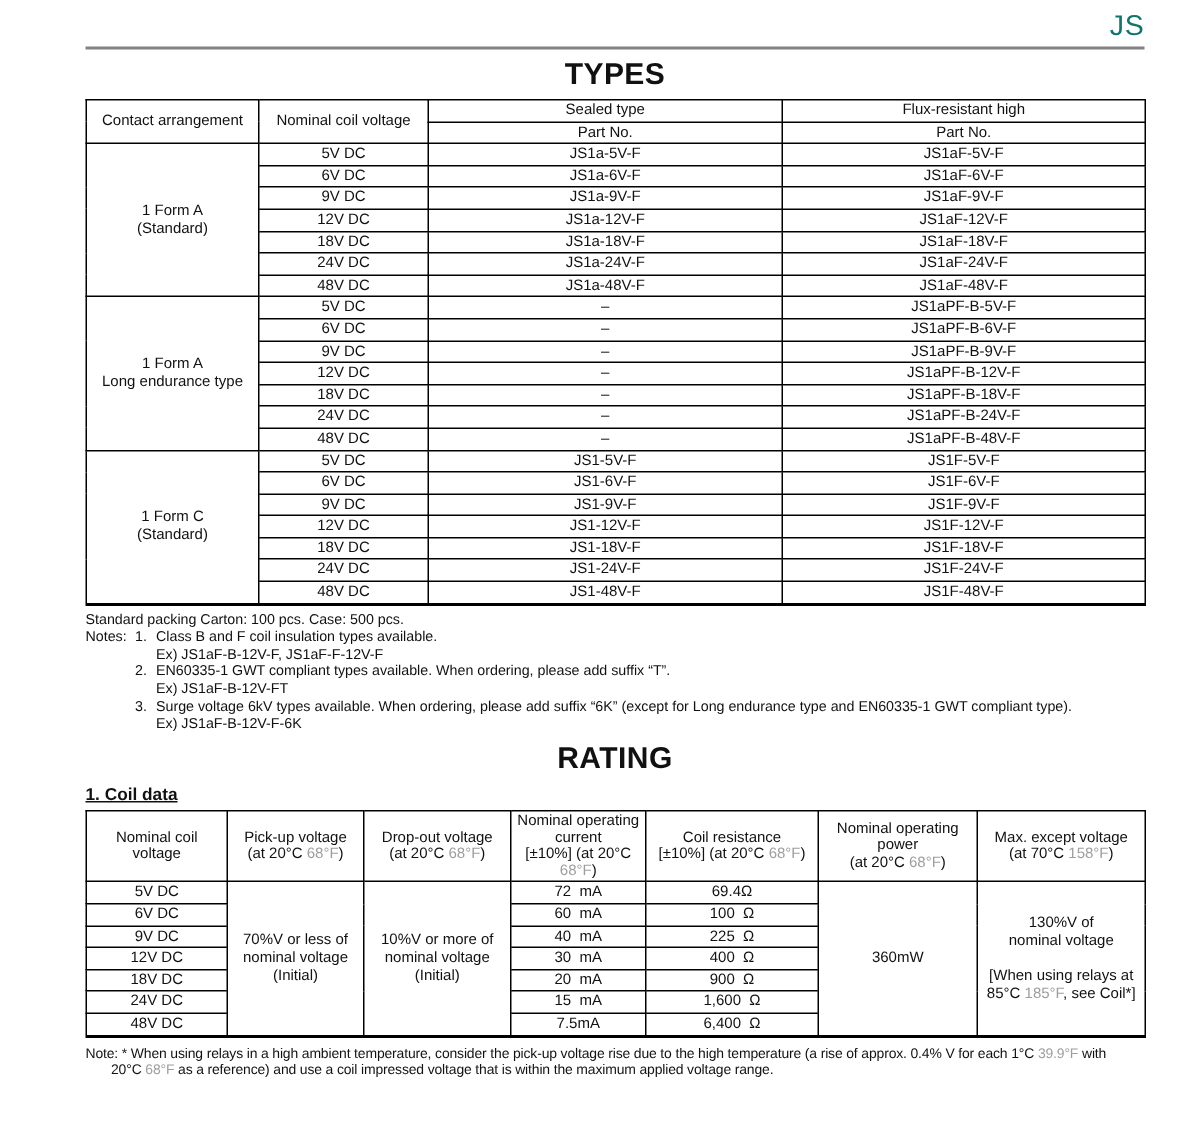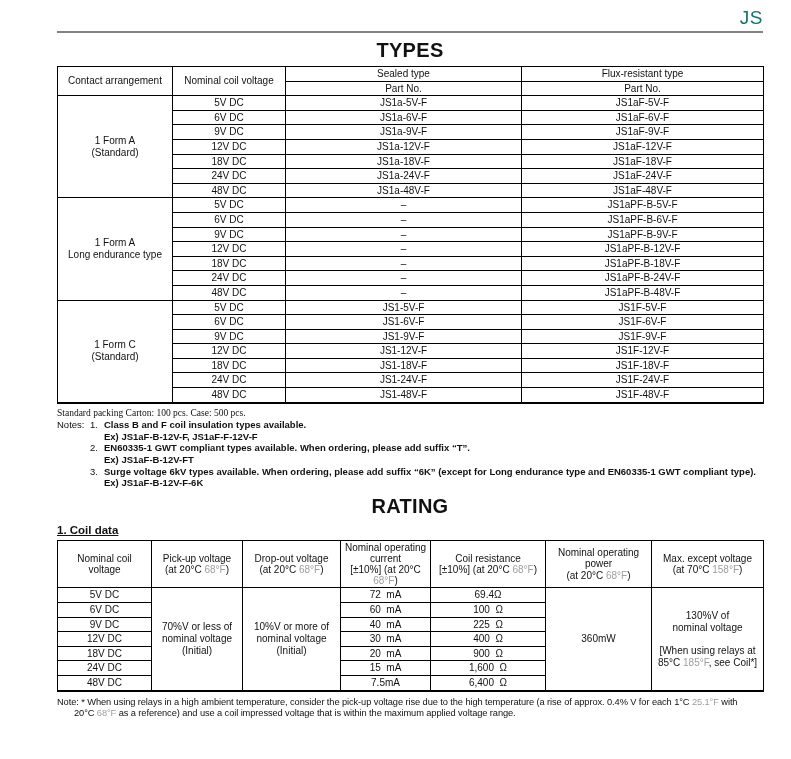--- a/index.html
+++ b/index.html
@@ -27,24 +27,24 @@
     padding: 1px 2px; line-height: 1.16; height: 13px;
   }
   table.data-table { border-bottom: 2px solid #000; }
   .hline { line-height: 1.12; }
   .gray { color: #9e9e9e; }
   .pre { white-space: pre; }
   .span-cell div { line-height: 1.2; }
   .maxv-gap { height: 11px; }
 
   .smalltext { font-size: 9.5px; line-height: 1.22; }
-  .packing { margin-top: 4px; font-family: Liberation Serif, serif; }
+  .packing { margin-top: 4px; }
   .notes-grid { display: grid; grid-template-columns: 33px 14px auto; }
   .notes-grid > span { display: block; }
-  .note-text, .note-ex { white-space: nowrap; font-weight: bold; }
+  .note-text, .note-ex { white-space: nowrap; }
 
   .final-note { margin-top: 5px; font-size: 9.3px; line-height: 1.26; letter-spacing: -0.1px; }
   .final-note .nline { white-space: nowrap; }
   .final-note .nline.cont { padding-left: 17px; }
 </style>
 </head>
 <body>
 
 <div class="sheet">
 
@@ -60,21 +60,21 @@
       <col style="width:115px">
         <col style="width:113px">
         <col style="width:236px">
         <col style="width:242px">
     </colgroup>
     <thead>
       <tr>
         <th rowspan="2">Contact arrangement</th>
         <th rowspan="2">Nominal coil voltage</th>
         <th>Sealed type</th>
-        <th>Flux-resistant type</th>
+        <th>Flux-resistant high</th>
       </tr>
       <tr>
         <th>Part No.</th>
         <th>Part No.</th>
       </tr>
     </thead>
     <tbody>
       <tr>
         <td rowspan="7" class="span-cell">
           <div>1 Form A</div>
@@ -323,17 +323,17 @@
         </tr>
       <tr>
           <td>48V DC</td>
           <td class="pre">7.5mA</td>
           <td class="pre">6,400  Ω</td>
         </tr>
     </tbody>
   </table>
 
   <div class="final-note">
-    <div class="nline"><span>Note: * When using relays in a high ambient temperature, consider the pick-up voltage rise due to the high temperature (a rise of approx. 0.4% V for each 1°C </span><span class="gray">25.1°F</span><span> with</span></div>
+    <div class="nline"><span>Note: * When using relays in a high ambient temperature, consider the pick-up voltage rise due to the high temperature (a rise of approx. 0.4% V for each 1°C </span><span class="gray">39.9°F</span><span> with</span></div>
     <div class="nline cont"><span>20°C </span><span class="gray">68°F</span><span> as a reference) and use a coil impressed voltage that is within the maximum applied voltage range.</span></div>
   </div>
 
 </div>
 
 </body></html>

